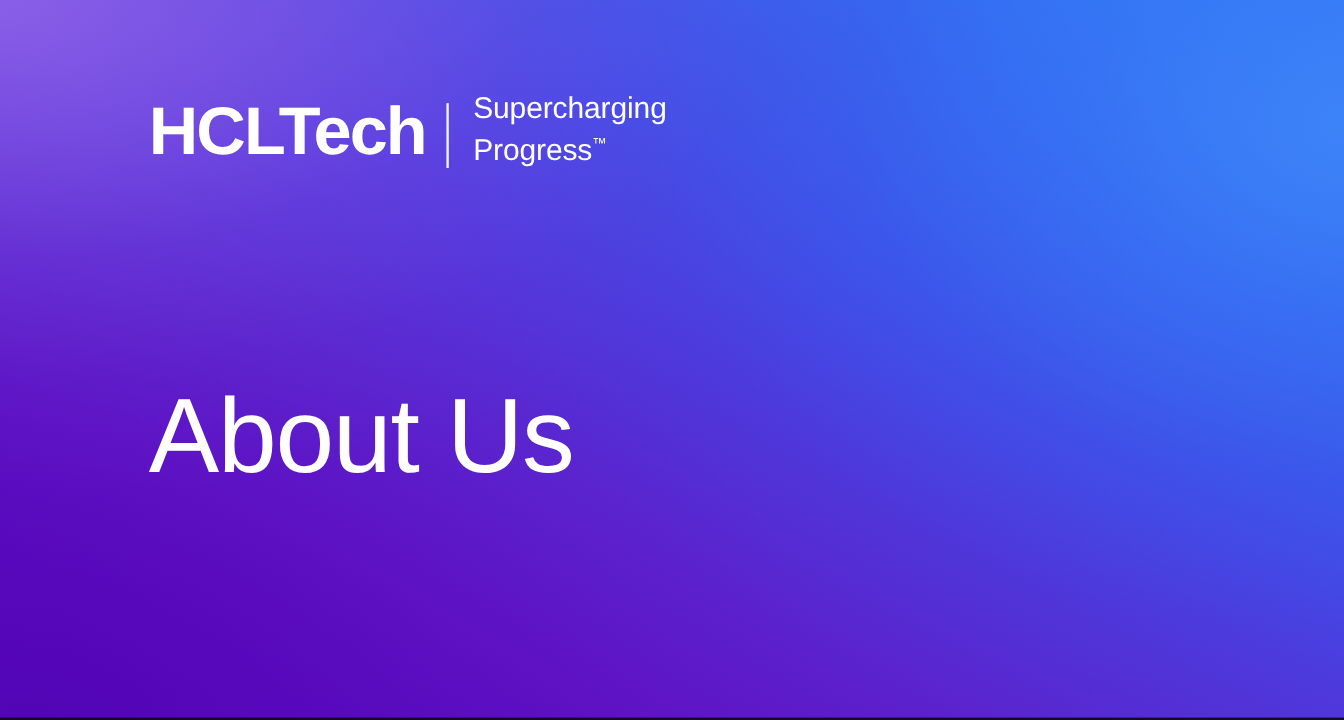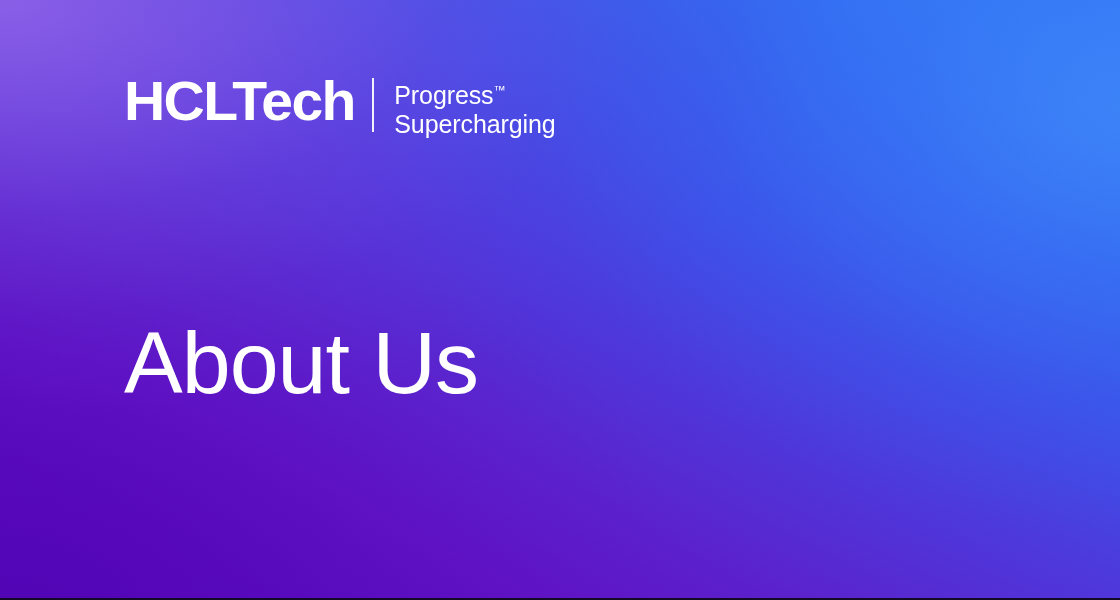--- a/index.html
+++ b/index.html
@@ -82,21 +82,21 @@
     height: 2px;
     background: #120a26;
   }
 
   
   #logo-lockup {
     position: absolute;
     left: 124px;
     top: 70px;
     display: flex;
-    align-items: flex-start;
+    align-items: flex-end;
   }
 
   #wordmark {
     font-family: "Liberation Sans", sans-serif;
     font-weight: bold;
     font-size: 56px;
     line-height: 62px;
     letter-spacing: -1.6px;
     color: #ffffff;
     white-space: nowrap;
@@ -158,22 +158,22 @@
 
   <div id="gradient-base"></div>
   <div id="gradient-topleft-wash"></div>
   <div id="gradient-right-wash"></div>
   <div id="gradient-bottomleft-wash"></div>
 
   <div id="logo-lockup">
     <div id="wordmark">HCLTech</div>
     <div id="logo-divider"></div>
     <div id="tagline">
+      <span class="tagline-line">Supercharging</span>
       <span class="tagline-line"><span>Progress</span><span id="tagline-tm">™</span></span>
-      <span class="tagline-line">Supercharging</span>
     </div>
   </div>
 
   <h1 id="page-title">About Us</h1>
 
   <div id="bottom-edge-line"></div>
 
 </div>
 
 </body></html>

